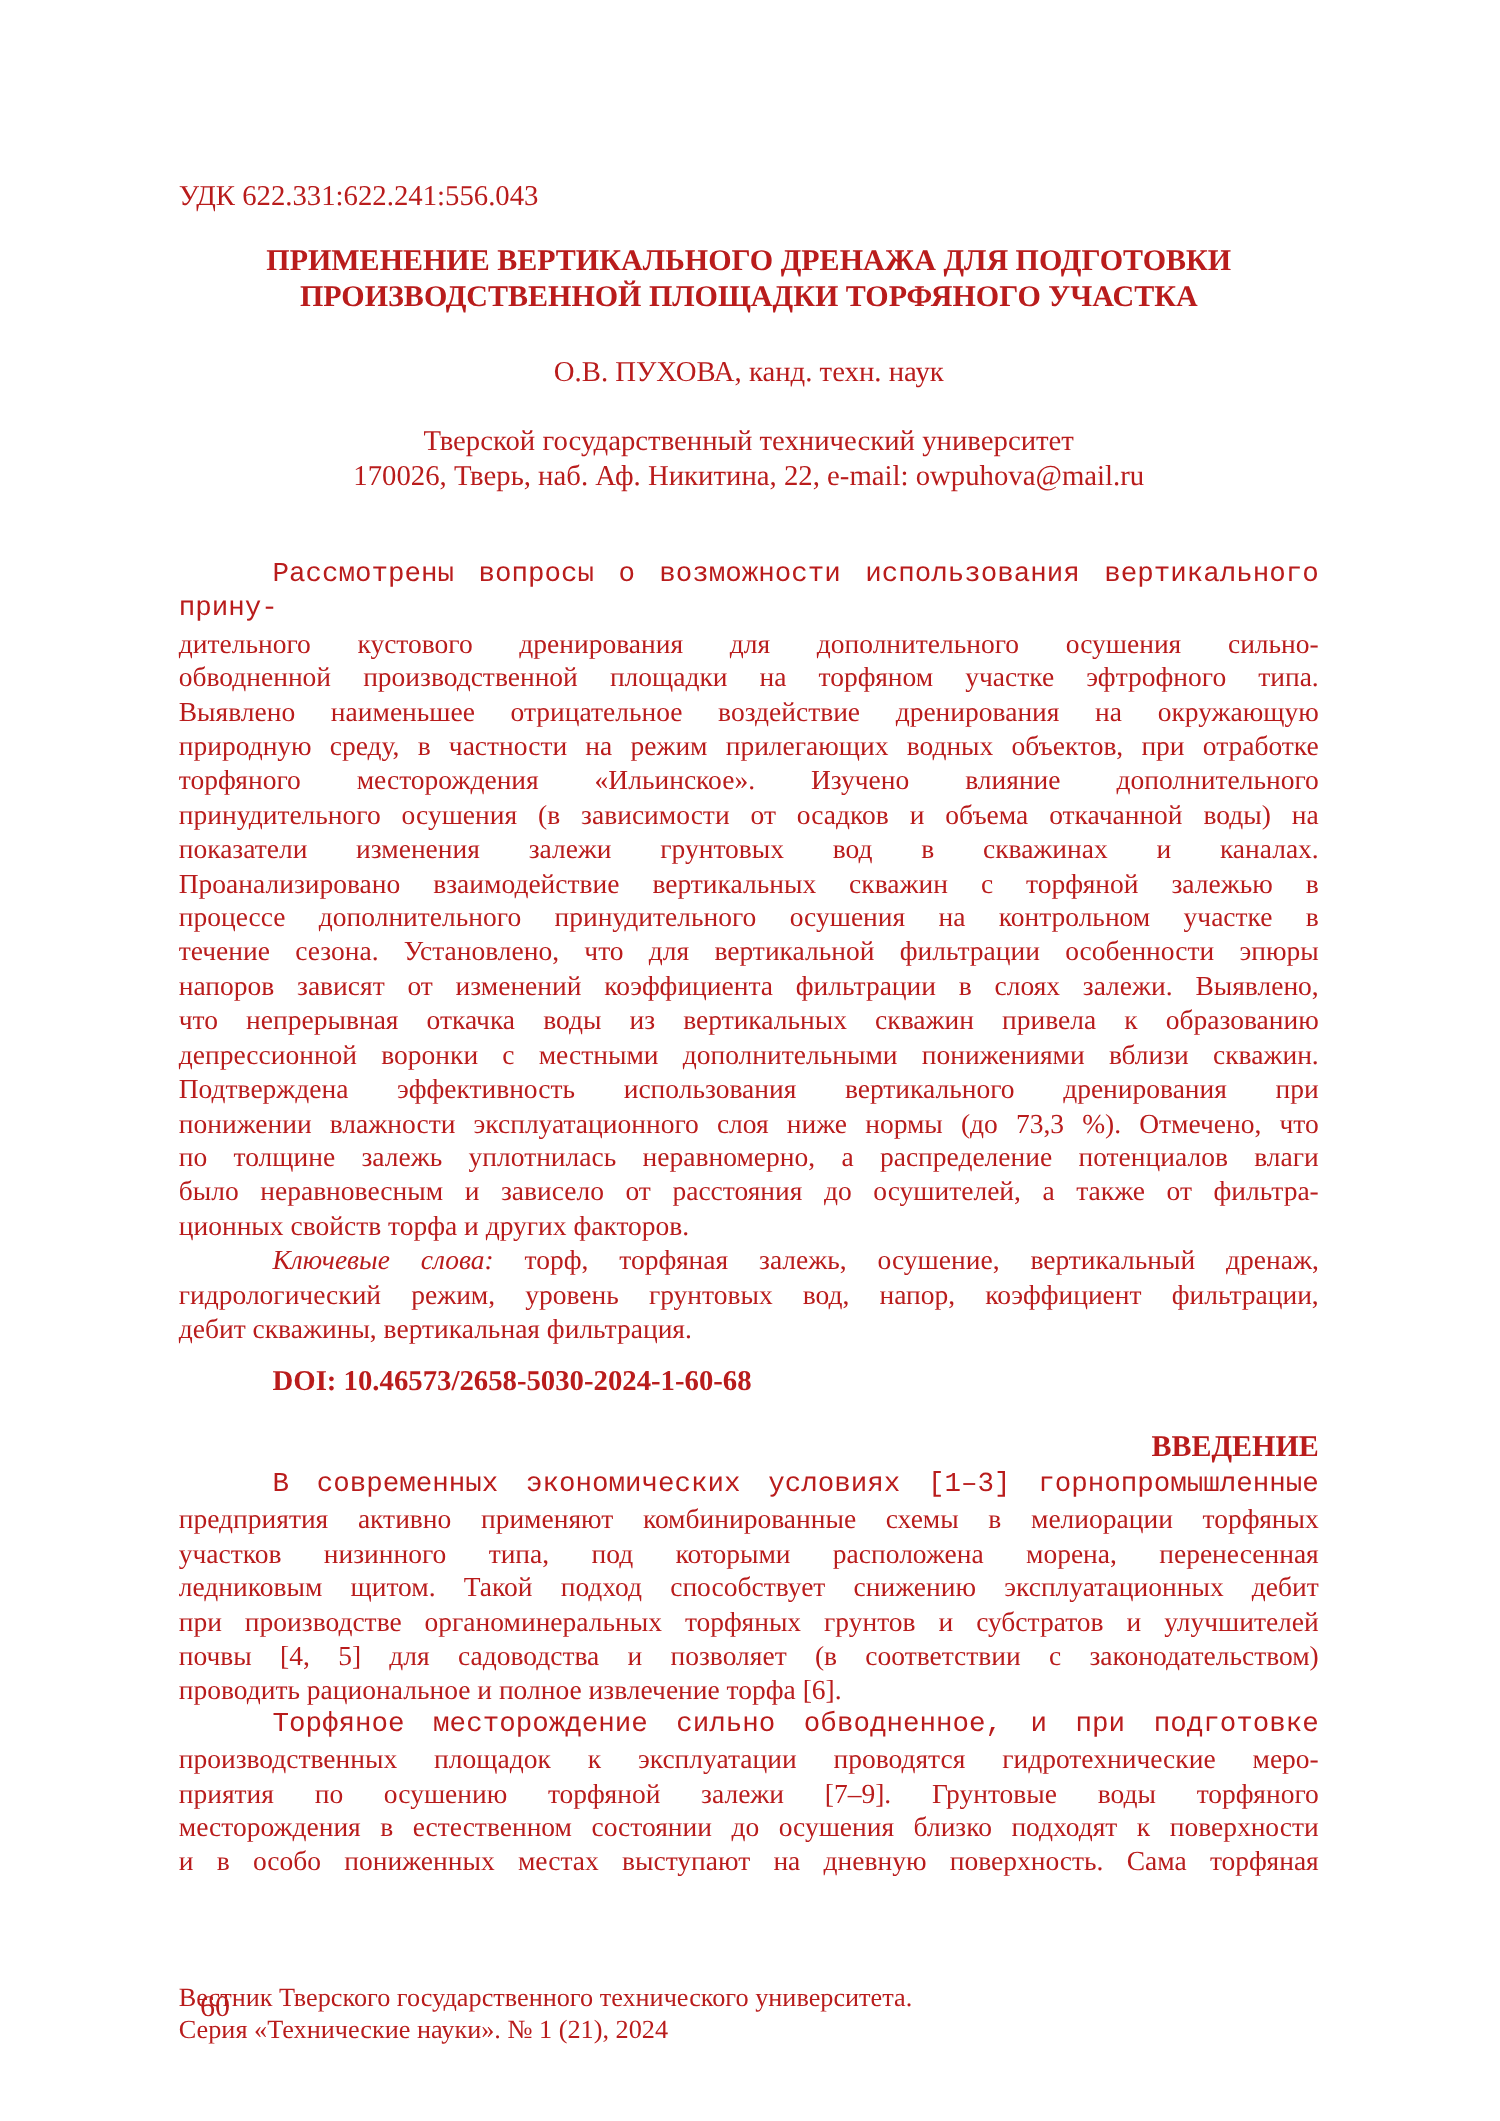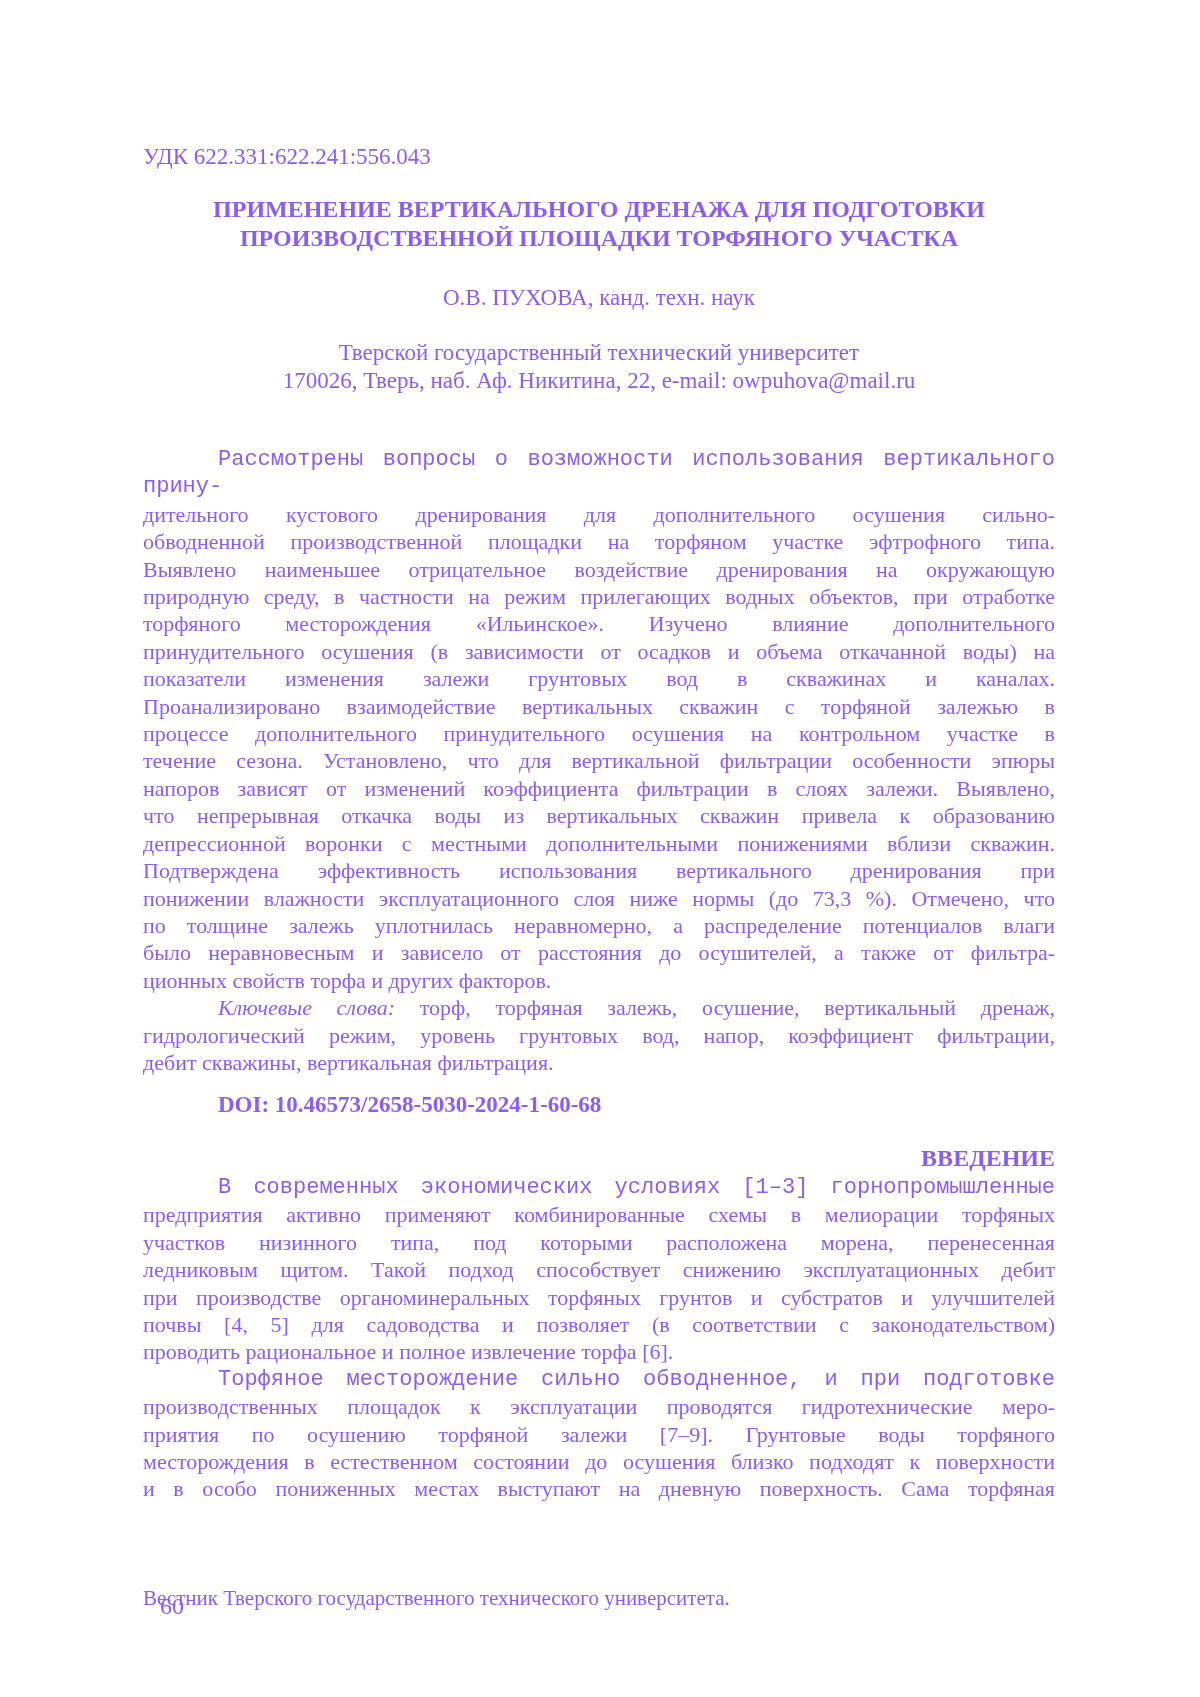--- a/index.html
+++ b/index.html
@@ -1,21 +1,21 @@
 <!DOCTYPE html>
 <html><head>
 <meta charset="utf-8">
 <style>
   html, body { margin: 0; padding: 0; background: #ffffff; }
   .page {
     position: relative;
     width: 1200px;
     height: 1697px;
     background: #ffffff;
-    color: #8b5cf6;
+    color: #b91c1c;
     font-family: "Liberation Serif", "DejaVu Serif", serif;
     overflow: hidden;
   }
   .block { position: absolute; left: 143px; width: 912px; }
 
   .udk        { top: 143px; font-size: 23px; line-height: 27px; }
   .title      { top: 195px; font-size: 24px; line-height: 28.5px; font-weight: bold; text-align: center; }
   .author     { top: 284px; font-size: 23px; line-height: 28px; text-align: center; }
   .affil      { top: 339px; font-size: 23px; line-height: 28px; text-align: center; }
   .copyright  { top: 405px; font-size: 23px; line-height: 27px; text-align: right; }
@@ -106,17 +106,18 @@
         <div>Торфяное месторождение сильно обводненное, и при подготовке</div>
         <div>производственных площадок к эксплуатации проводятся гидротехнические меро-</div>
         <div>приятия по осушению торфяной залежи [7–9]. Грунтовые воды торфяного</div>
         <div>месторождения в естественном состоянии до осушения близко подходят к поверхности</div>
         <div>и в особо пониженных местах выступают на дневную поверхность. Сама торфяная</div>
       </div>
   </div>
 
   <div class="block footer">
       <div>Вестник Тверского государственного технического университета.</div>
+      <div>Серия «Технические науки». № 1 (21), 2024</div>
     </div>
 
   <div class="block pagenum">60</div>
 
 </div>
 
 </body></html>

